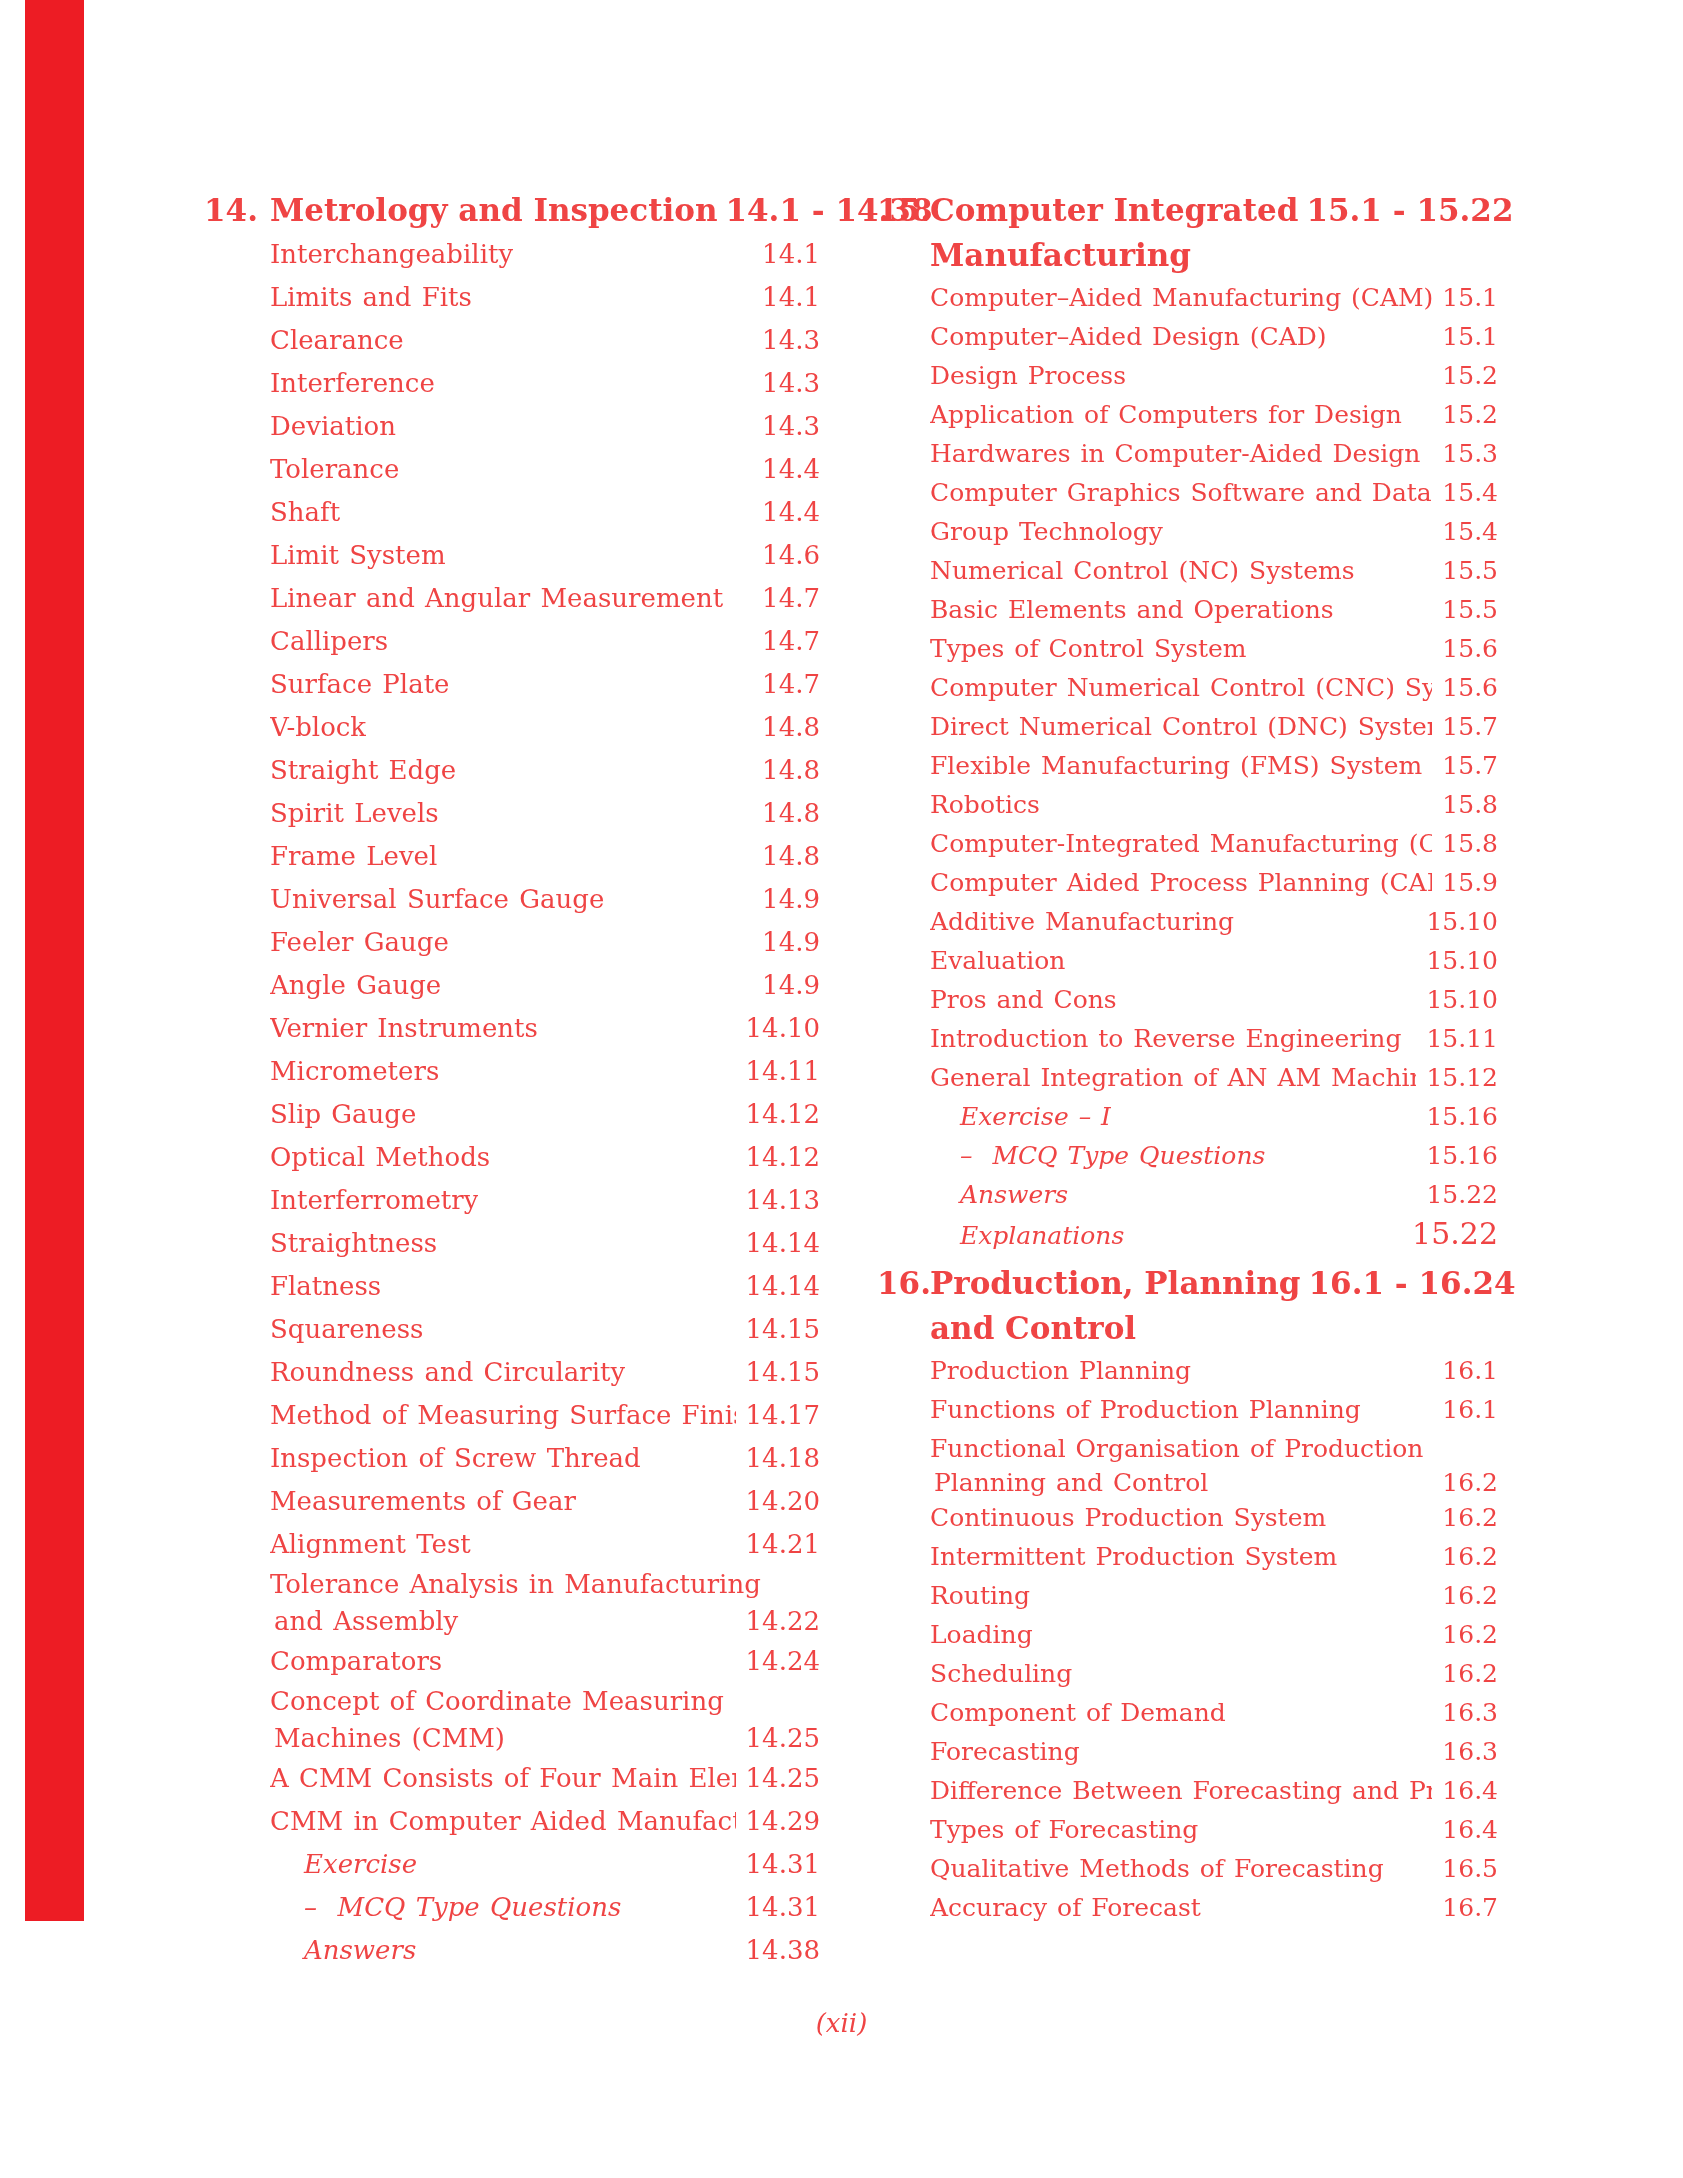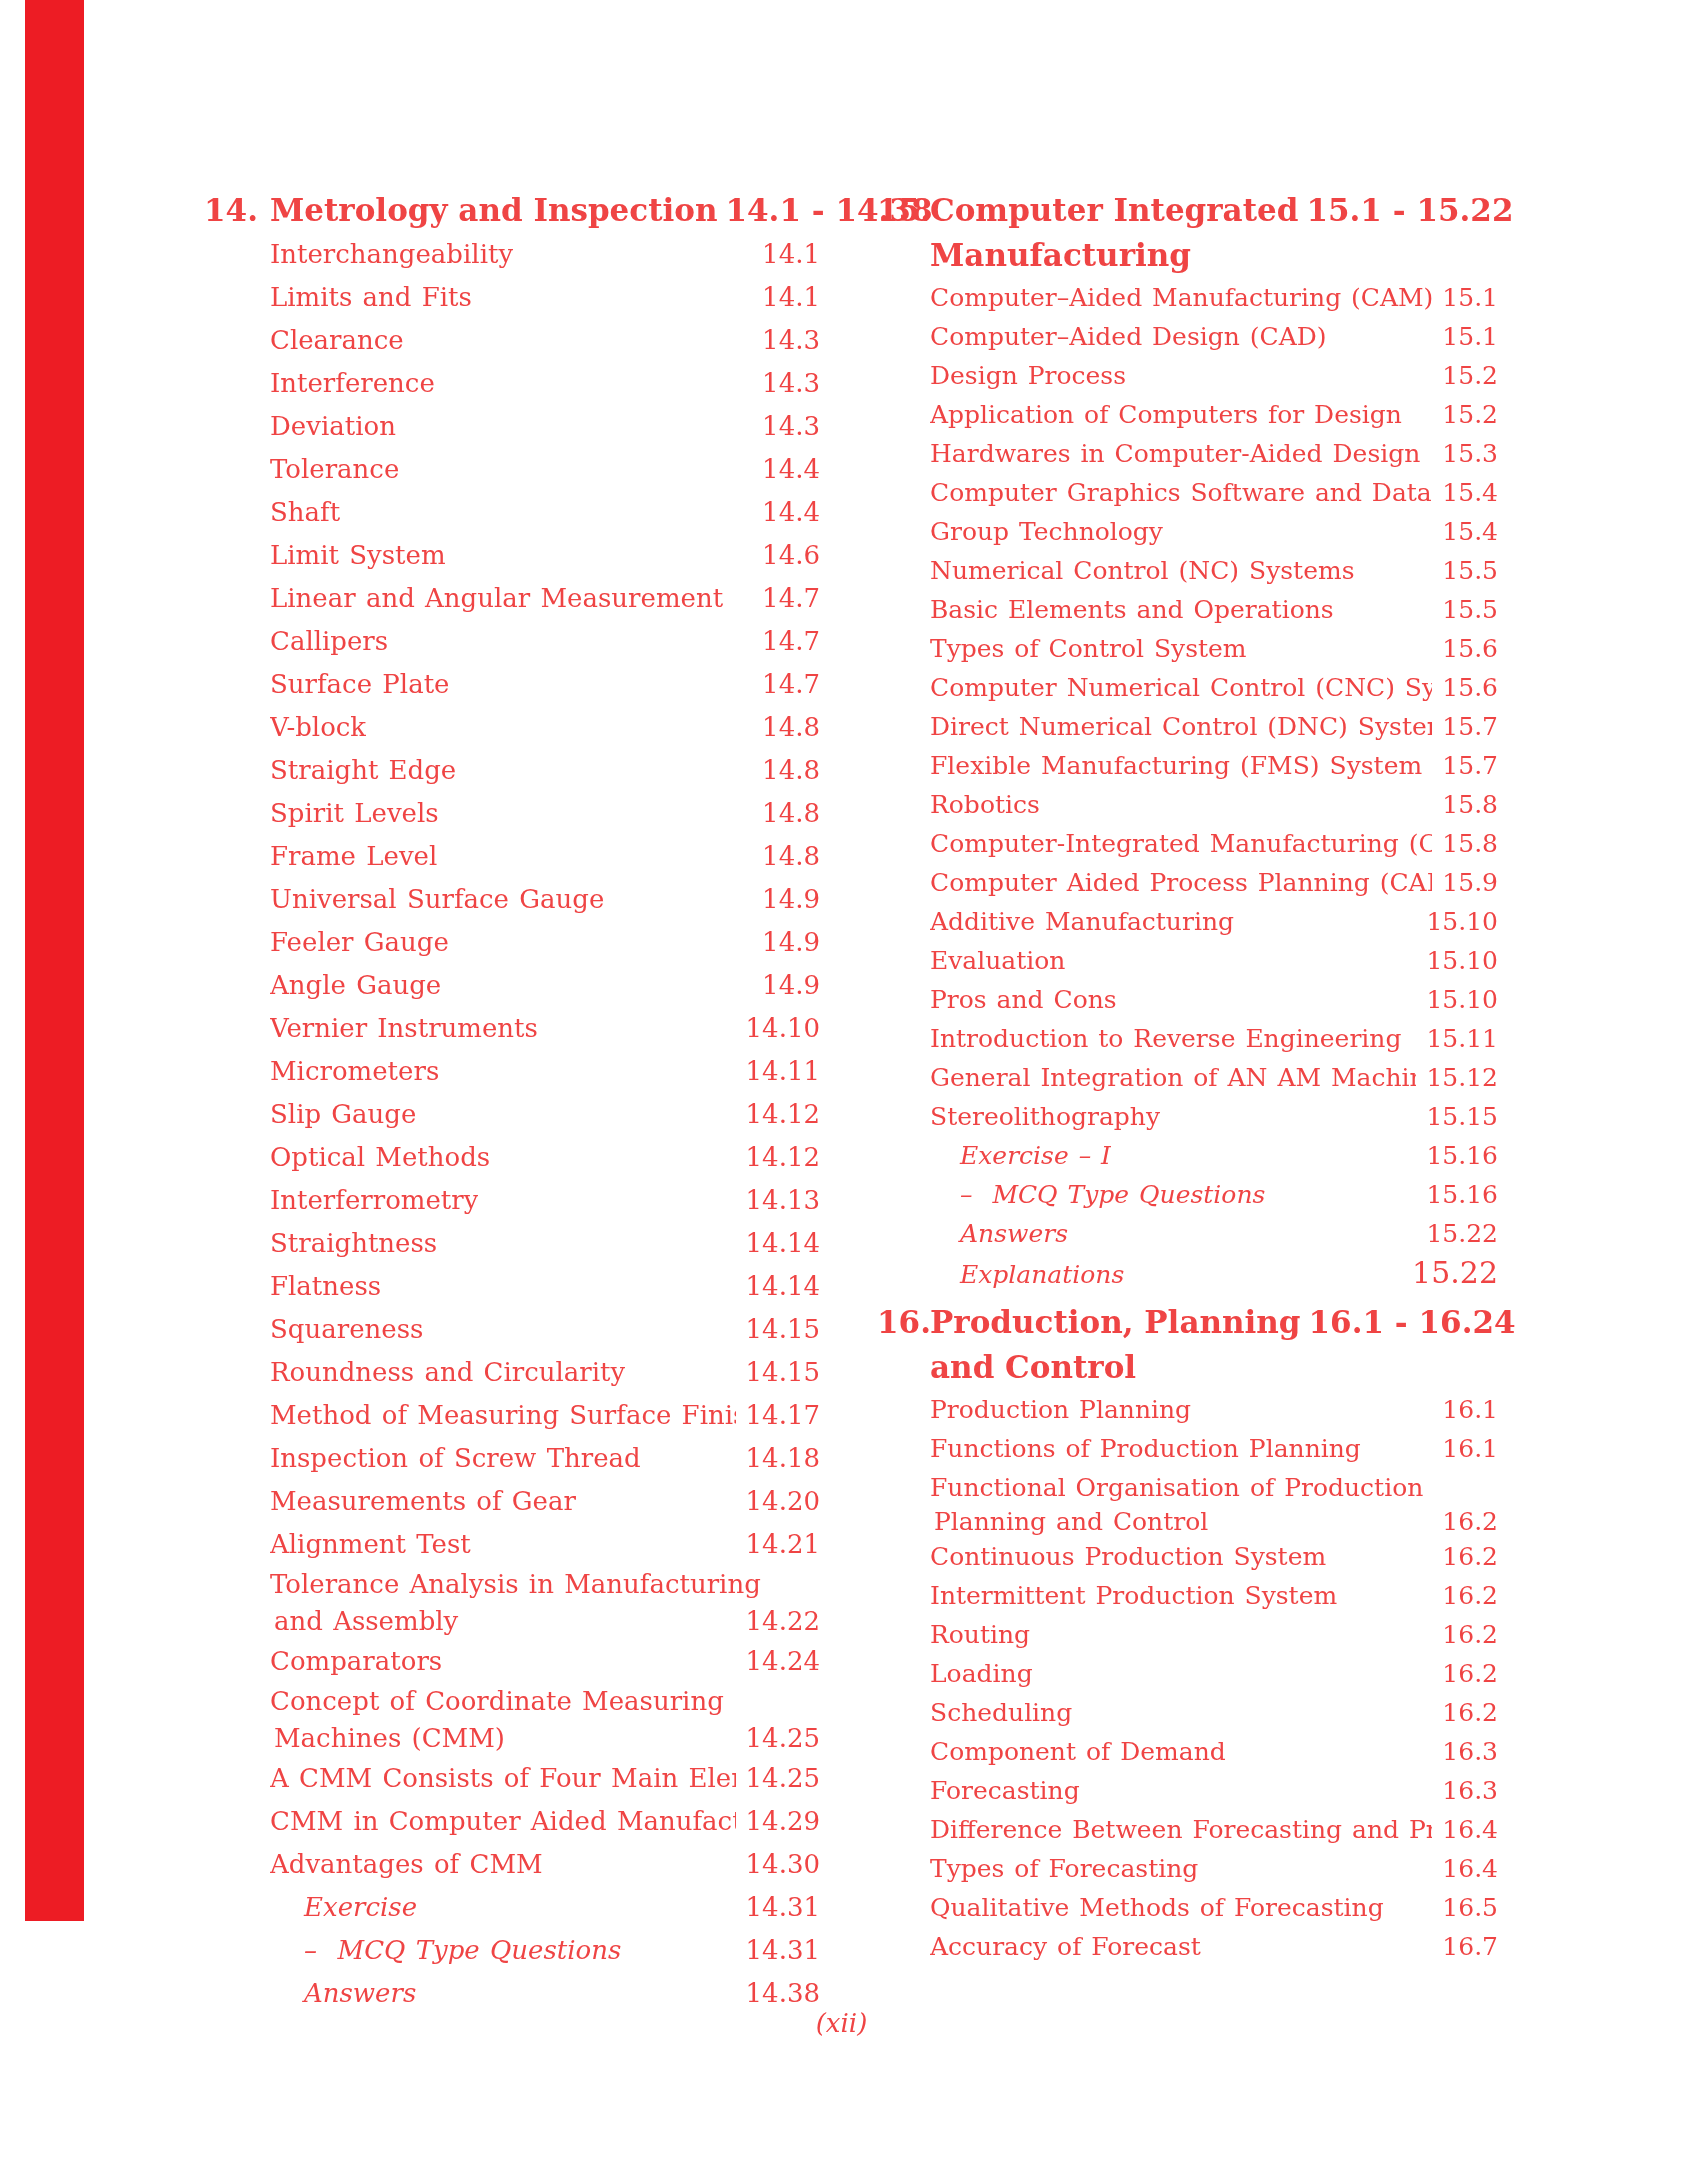--- a/index.html
+++ b/index.html
@@ -201,24 +201,20 @@
           </div>
         </div>
         <div class="entry">
           <span class="lbl">A CMM Consists of Four Main Elements</span>
           <span class="pg">14.25</span>
         </div>
         <div class="entry">
           <span class="lbl">CMM in Computer Aided Manufacturing</span>
           <span class="pg">14.29</span>
         </div>
-        <div class="entry">
-          <span class="lbl">Advantages of CMM</span>
-          <span class="pg">14.30</span>
-        </div>
         <div class="entry italic">
           <span class="lbl">Exercise</span>
           <span class="pg">14.31</span>
         </div>
         <div class="entry italic">
           <span class="lbl">–  MCQ Type Questions</span>
           <span class="pg">14.31</span>
         </div>
         <div class="entry italic">
           <span class="lbl">Answers</span>
@@ -311,24 +307,20 @@
           <span class="pg">15.10</span>
         </div>
         <div class="entry">
           <span class="lbl">Introduction to Reverse Engineering</span>
           <span class="pg">15.11</span>
         </div>
         <div class="entry">
           <span class="lbl">General Integration of AN AM Machine</span>
           <span class="pg">15.12</span>
         </div>
-        <div class="entry">
-          <span class="lbl">Stereolithography</span>
-          <span class="pg">15.15</span>
-        </div>
         <div class="entry italic">
           <span class="lbl">Exercise – I</span>
           <span class="pg">15.16</span>
         </div>
         <div class="entry italic">
           <span class="lbl">–  MCQ Type Questions</span>
           <span class="pg">15.16</span>
         </div>
         <div class="entry italic">
           <span class="lbl">Answers</span>

